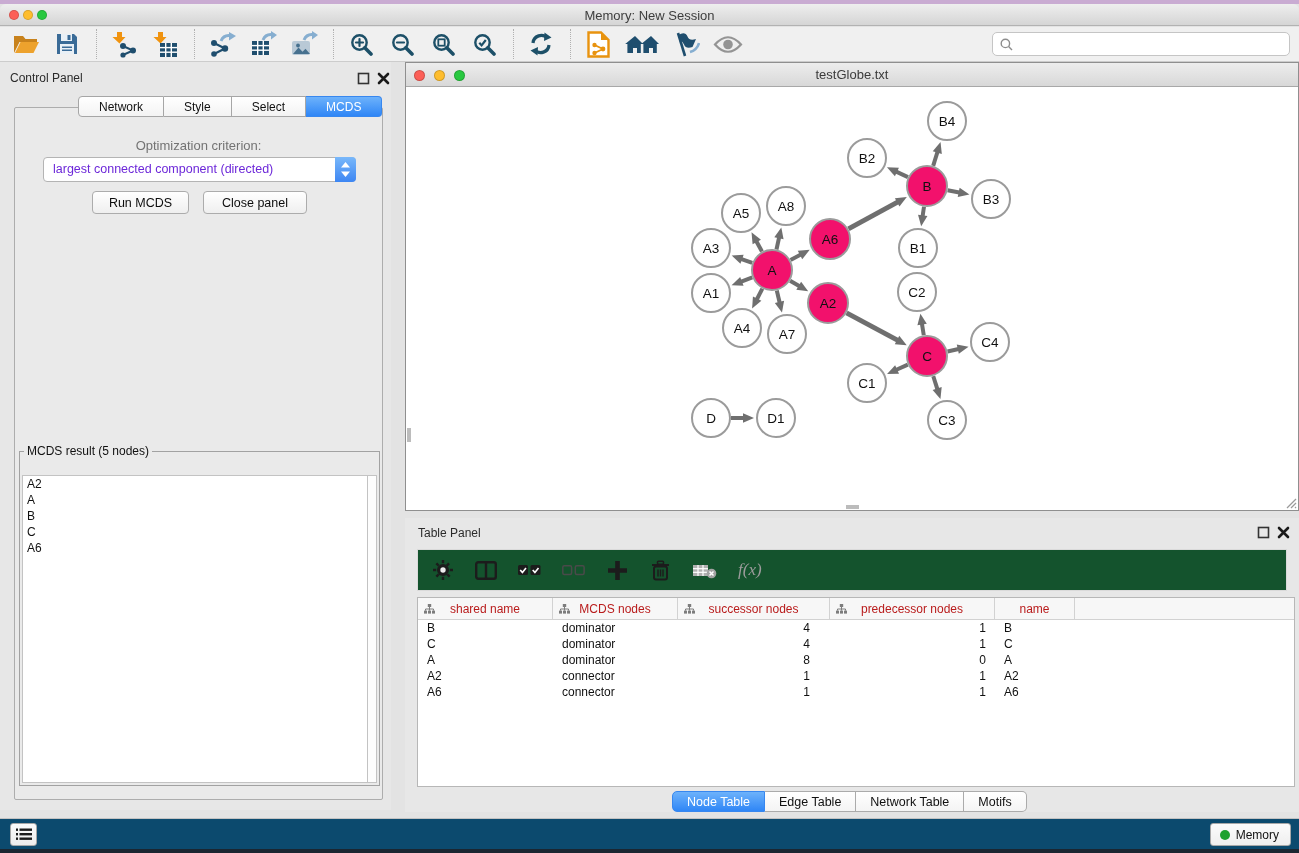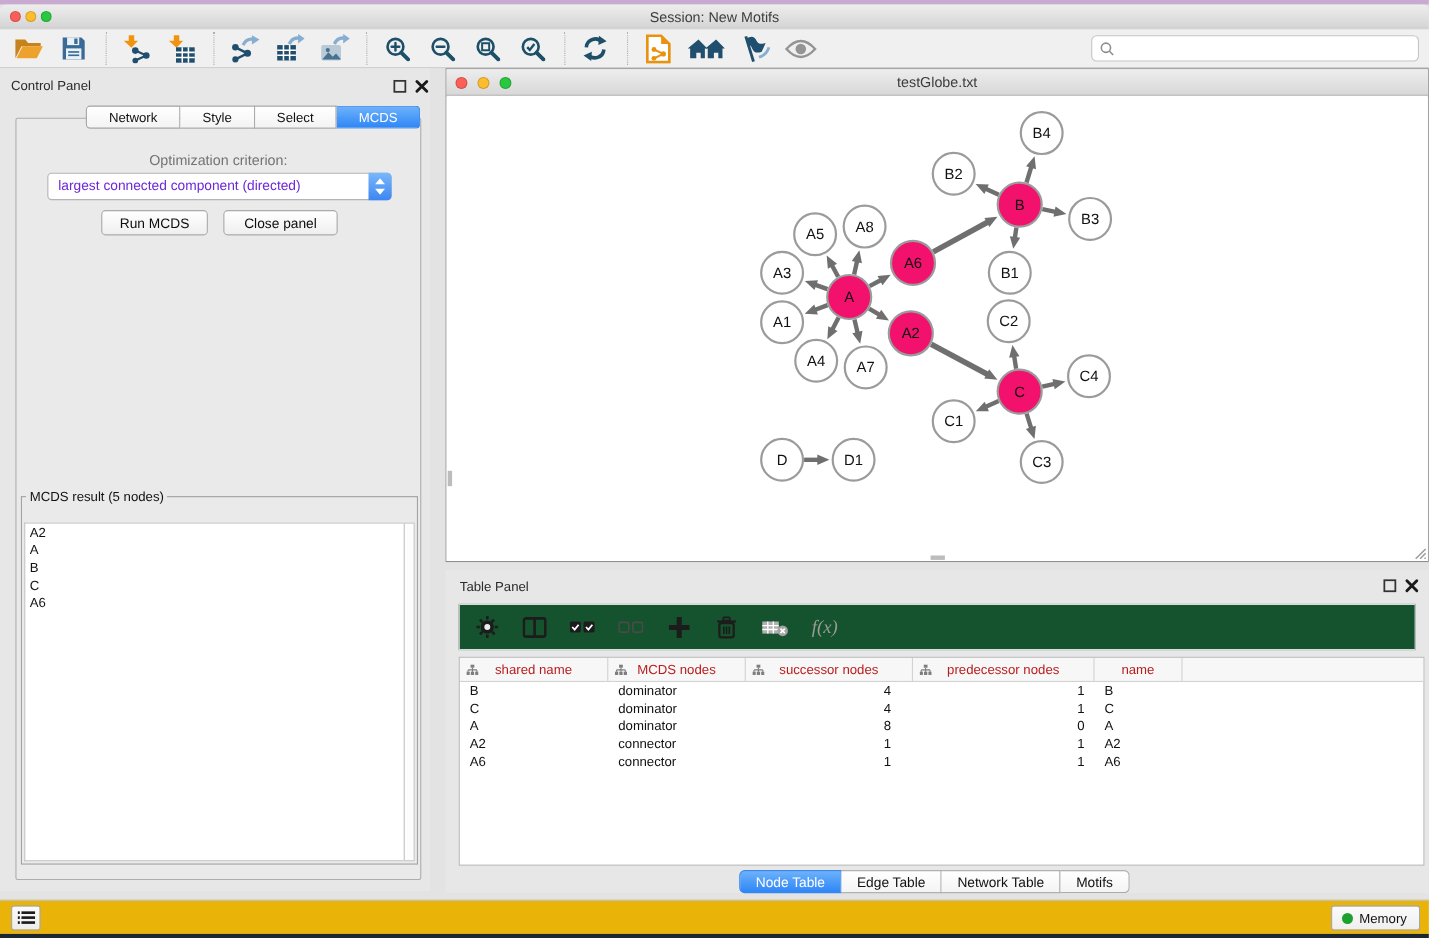--- a/index.html
+++ b/index.html
@@ -89,38 +89,38 @@
   .trow { display:flex; height:16px; align-items:center; cursor:default; }
   .td { font-size:12px; color:#111; white-space:nowrap; overflow:hidden; }
   .tbl-tabs { position:absolute; left:267px; top:273px; display:flex; height:21px; }
   .tbl-tab { line-height:20px; padding:0 14px; font-size:12.5px; background:linear-gradient(#ffffff,#f4f4f4);
     border:1px solid #ababab; border-left:none; color:#111; cursor:default; }
   .tbl-tab:first-child { border-left:1px solid #ababab; border-radius:5px 0 0 5px; }
   .tbl-tab:last-child { border-radius:0 5px 5px 0; }
   .tbl-tab.selected { background:linear-gradient(#6db2fb,#2f86f6); border-color:#3787ef; color:#fff; }
 
   
-  .status-bar { position:absolute; left:0; top:818px; width:100%; height:31px; background:#eab308; border-top:1px solid #c2c2c2; }
+  .status-bar { position:absolute; left:0; top:818px; width:100%; height:31px; background:#0c4a6e; border-top:1px solid #c2c2c2; }
   .list-btn { position:absolute; left:10px; top:4px; width:27px; height:23px; background:linear-gradient(#fbfbfb,#ededed);
     border:1px solid #a8a8a8; border-radius:3px; display:flex; align-items:center; justify-content:center; cursor:default; }
   .memory-btn { position:absolute; right:8px; top:4px; height:23px; padding:0 11px 0 9px; background:linear-gradient(#fbfbfb,#efefef);
     border:1px solid #a8a8a8; border-radius:3px; display:flex; align-items:center; gap:6px; font-size:12px; color:#111; cursor:default; }
   .memdot { width:10px; height:10px; border-radius:50%; background:#1da12e; }
 </style>
 </head>
 <body>
 
 <div class="screen">
   <div class="wall-top"></div>
 
   <div class="titlebar">
     <span class="tl red"></span>
     <span class="tl yel"></span>
     <span class="tl grn"></span>
-    <div class="app-title">Session: New Motifs</div>
+    <div class="app-title">Memory: New Session</div>
   </div>
 
   <div class="main-toolbar">
     <span class="tbi">
       <svg width="27" height="22" viewBox="0 0 27 22">
           <path d="M1 20 V3 h9 l2.5 3 H24 v3 H6.5 L1 20 Z" fill="#c8821c"></path>
           <path d="M2 20 L7.5 9 H26 L20.5 20 Z" fill="#eda22d"></path>
         </svg>
     </span>
     <span class="tbi">

